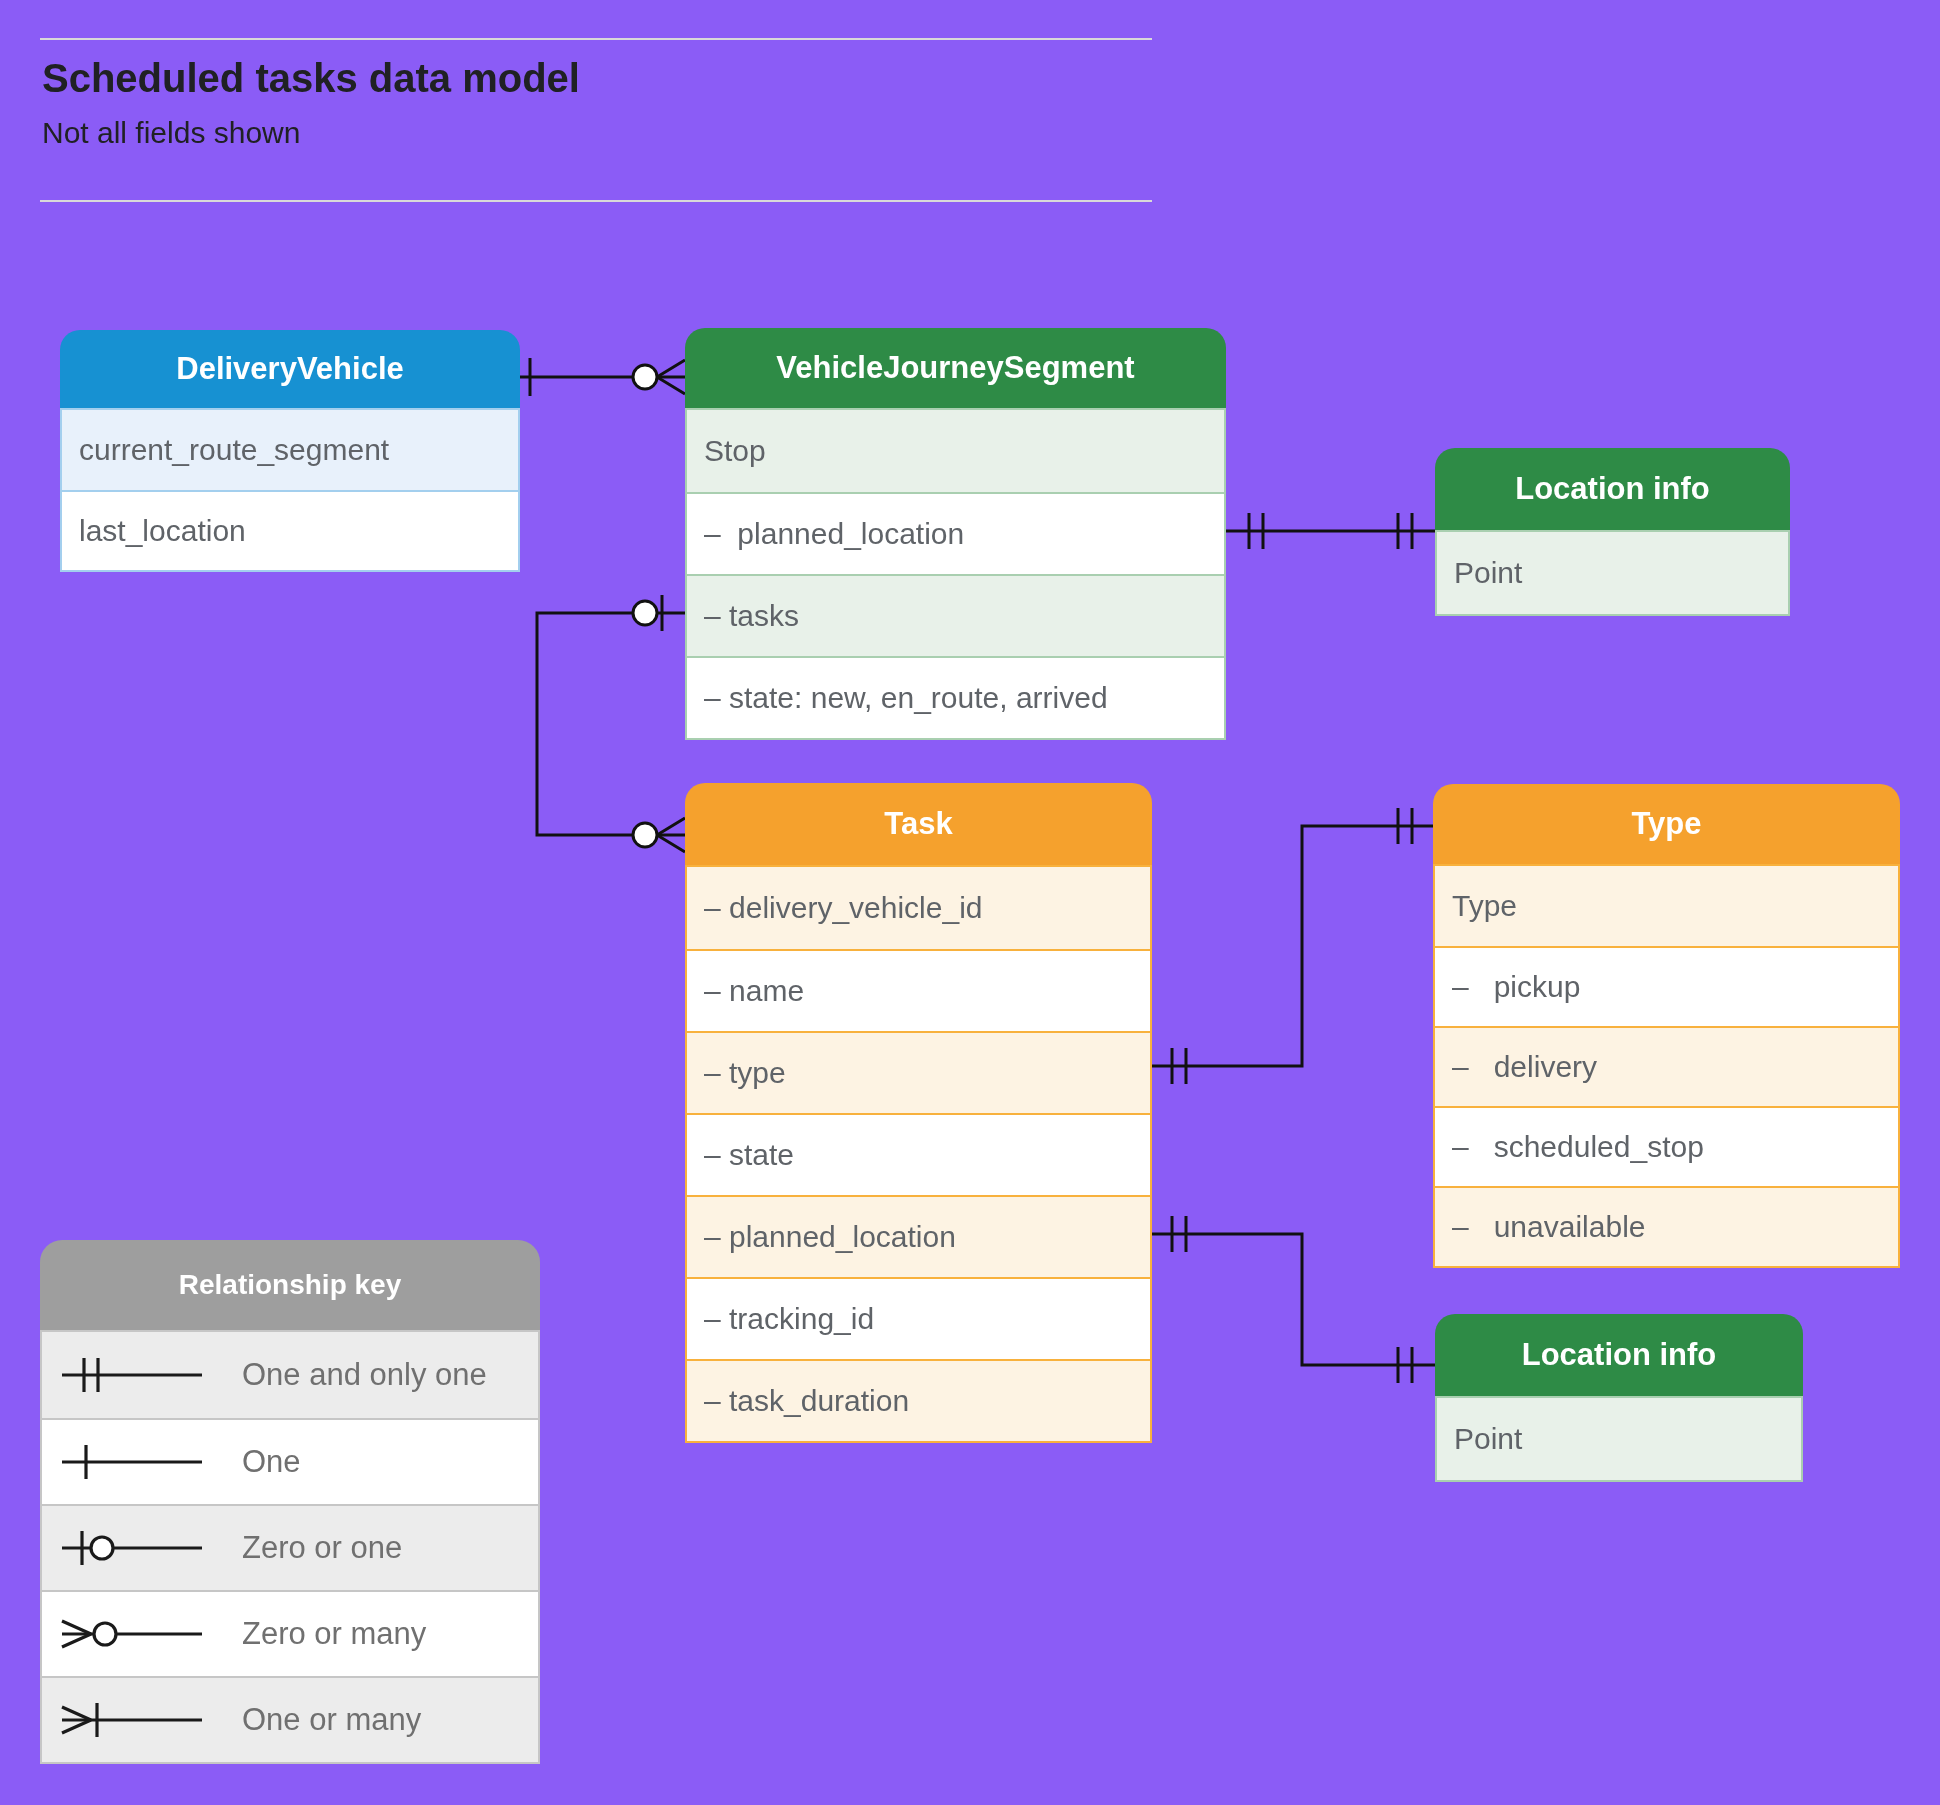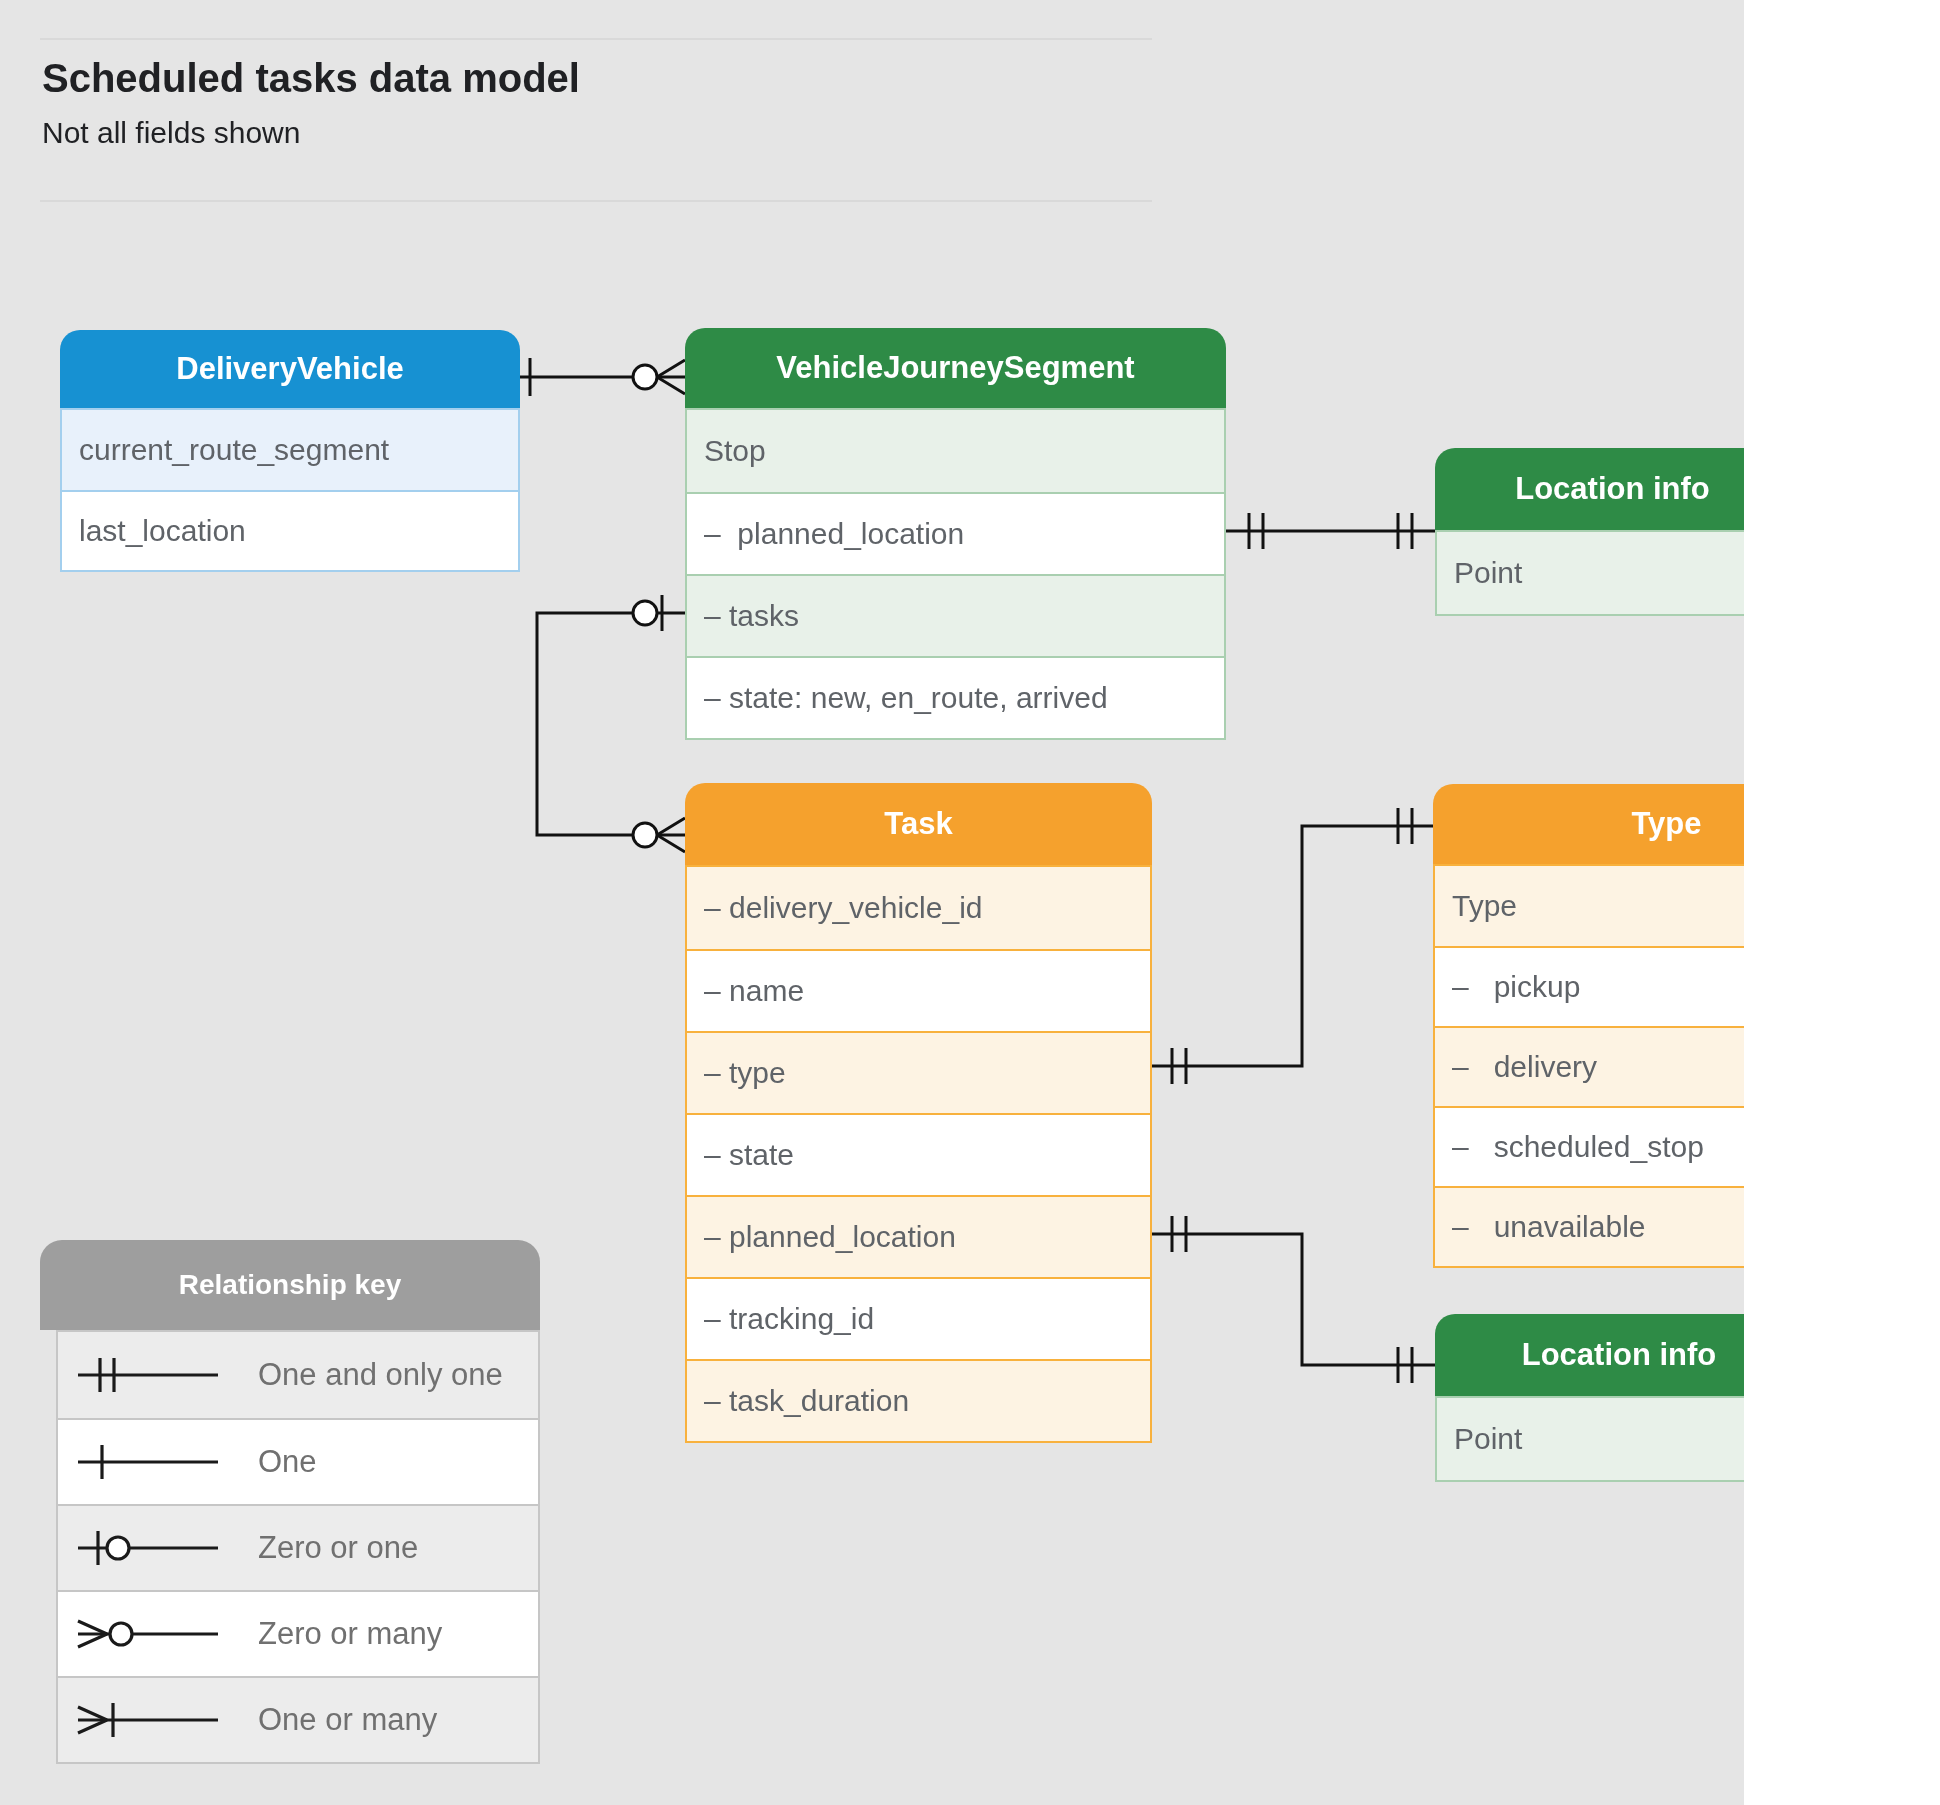--- a/index.html
+++ b/index.html
@@ -5,21 +5,21 @@
   :root{
     --blue-header:#1791d2; --blue-row:#e8f1fb; --blue-border:#a3cfee;
     --green-header:#2e8b46; --green-row:#e8f1e9; --green-border:#a9cfb0;
     --orange-header:#f5a12d; --orange-row:#fdf3e3; --orange-border:#f8b13d;
     --gray-header:#9e9e9e; --gray-row:#ececec; --gray-border:#c6c6c6;
     --row-text:#5f6368; --header-text:#ffffff; --title-text:#202124;
     --legend-text:#707070; --connector:#111111; --rule:#d9d9d9;
   }
   html,body{margin:0;padding:0;background:#ffffff;}
   body{font-family:"Liberation Sans", sans-serif;}
-  .canvas{position:relative;width:1744px;height:1805px;background:#e5e5e5;overflow:hidden;}
+  .canvas{position:relative;width:1940px;height:1805px;background:#8b5cf6;overflow:hidden;}
   .rule{position:absolute;left:40px;width:1112px;height:2px;background:var(--rule);}
   .page-title{position:absolute;left:42px;top:56px;font-size:40px;font-weight:700;color:var(--title-text);margin:0;}
   .page-subtitle{position:absolute;left:42px;top:116px;font-size:30px;font-weight:400;color:var(--title-text);}
   svg.connectors{position:absolute;left:0;top:0;pointer-events:none;}
 
   .entity{position:absolute;box-sizing:border-box;}
   .entity-header{box-sizing:border-box;width:100%;border-radius:20px 20px 0 0;
     display:flex;align-items:center;justify-content:center;
     color:var(--header-text);font-size:31px;font-weight:700;}
   .rows{box-sizing:border-box;background:#ffffff;}
@@ -35,21 +35,21 @@
   .green .rows{border:2px solid var(--green-border);}
   .green .row + .row{border-top:2px solid var(--green-border);}
   .green .row.shaded{background:var(--green-row);text-align:center;}
 
   .orange .entity-header{background:var(--orange-header);}
   .orange .rows{border:2px solid var(--orange-border);}
   .orange .row + .row{border-top:2px solid var(--orange-border);}
   .orange .row.shaded{background:var(--orange-row);}
 
   .key .entity-header{background:var(--gray-header);border-radius:22px 22px 0 0;font-size:28px;}
-  .key .rows{border:2px solid var(--gray-border);margin-left:16px;}
+  .key .rows{border:2px solid var(--gray-border);}
   .key .row + .row{border-top:2px solid var(--gray-border);}
   .key .row.shaded{background:var(--gray-row);}
   .key .row{height:86px;}
   .key-symbol{margin-left:18px;flex:0 0 auto;}
   .key-label{font-size:31px;color:var(--legend-text);margin-left:32px;white-space:pre;}
 
   .h78{height:78px;} .h80{height:80px;} .h82{height:82px;} .h90{height:90px;}
   .r80 .row{height:80px;} .r82 .row{height:82px;}
 </style>
 </head>

